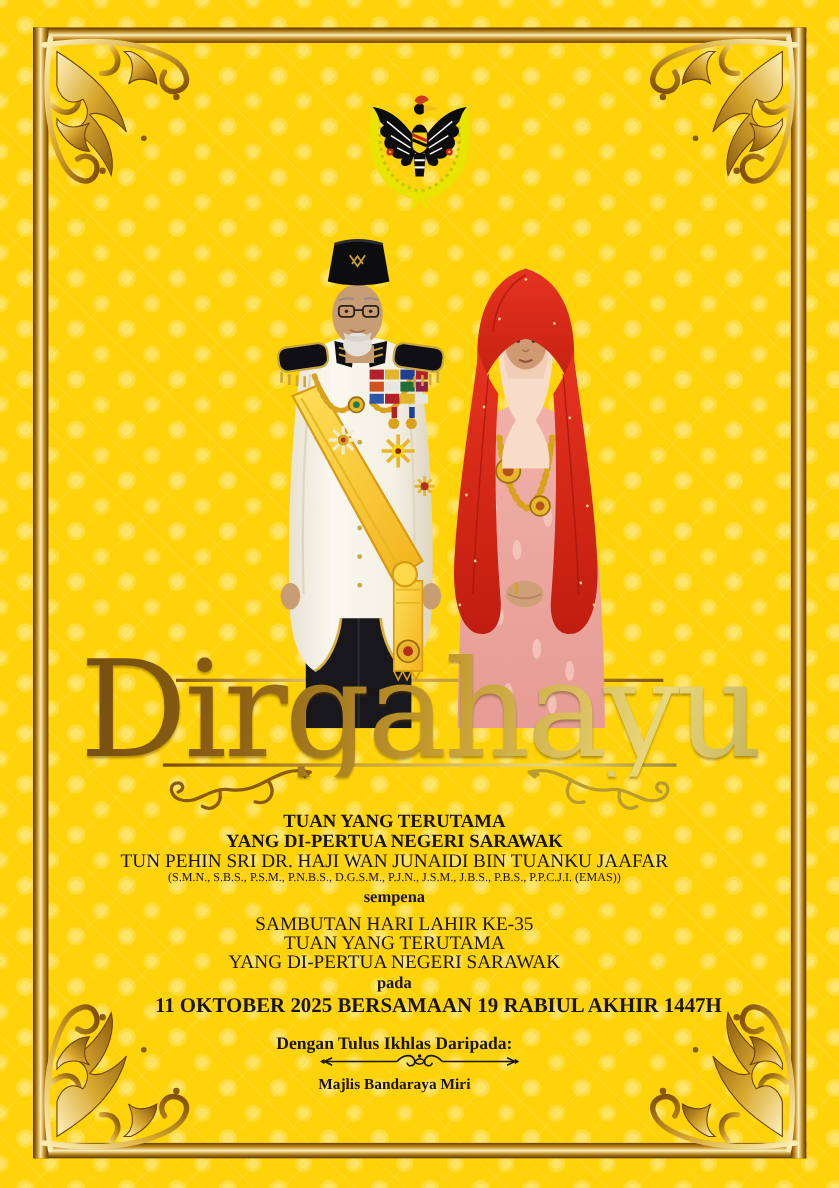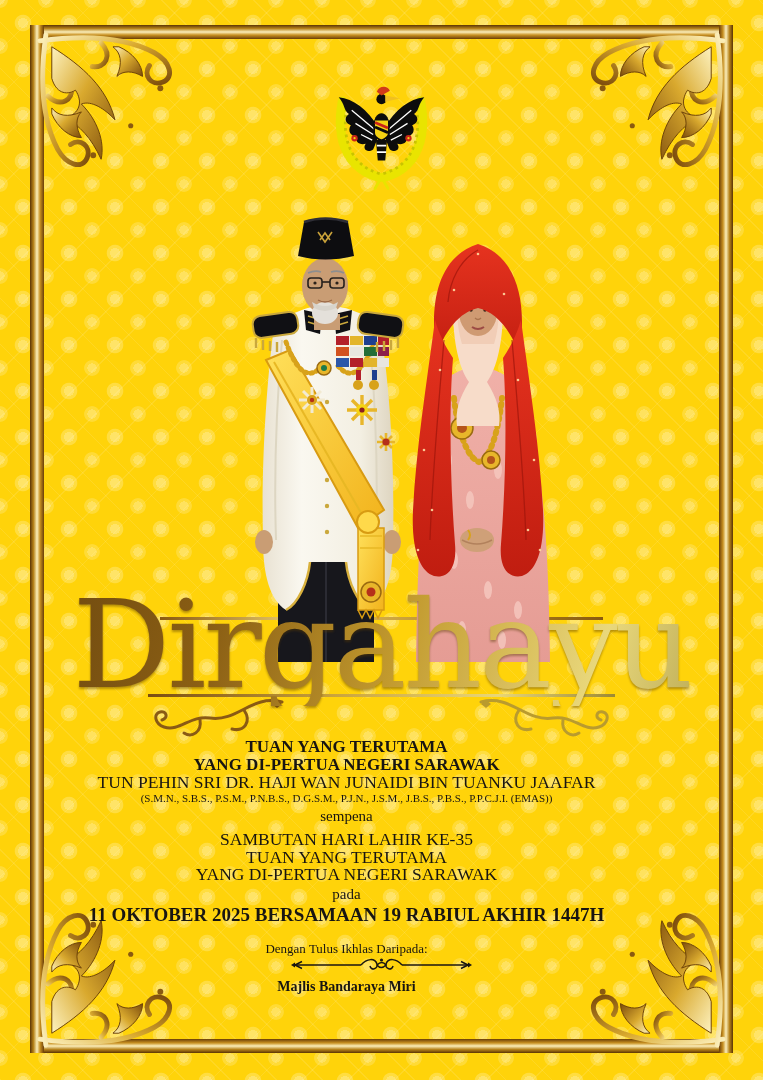--- a/index.html
+++ b/index.html
@@ -43,26 +43,26 @@
   .title{left:0;top:584px;width:763px;text-align:center;z-index:7;
     font-family:"DejaVu Serif","Liberation Serif",serif;
     font-size:122px;line-height:1;letter-spacing:-3px;font-weight:normal;
     background:linear-gradient(105deg,#6f4a10 5%,#8a5e14 28%,#c29a2e 52%,#e9d87c 78%,#ab9b48 98%);
     -webkit-background-clip:text;background-clip:text;color:transparent;
     filter:drop-shadow(0 2px 1px rgba(90,60,5,0.45));}
   .curl{position:absolute;z-index:6;width:138px;height:48px;}
   .curl.left{left:148px;top:696px;}
   .curl.right{left:477px;top:696px;transform:scaleX(-1);}
   
-  .line{position:absolute;left:0;width:693px;text-align:center;color:#181512;z-index:8;}
+  .line{position:absolute;left:12px;width:693px;text-align:center;color:#181512;z-index:8;}
   .b17{font-weight:bold;font-size:17px;}
   .b175{font-weight:normal;font-size:17.5px;}
   .b11{font-weight:normal;font-size:11px;}
-  .r15{font-weight:normal;font-size:15px;text-align:center;}
-  .b19{font-weight:bold;font-size:19px;}
+  .r15{font-weight:bold;font-size:15px;text-align:center;}
+  .b19{font-weight:bold;font-size:19px;margin-left:40px;}
   .b20{font-weight:bold;font-size:14px;}
   .divider{left:289px;top:956px;width:185px;height:18px;z-index:8;}
 </style>
 </head>
 <body>
 
 <div class="bar bar-top"></div>
 <div class="bar bar-bottom"></div>
 <div class="bar bar-left"></div>
 <div class="bar bar-right"></div>
@@ -414,21 +414,21 @@
 <div class="line b175" style="top:772px">TUN PEHIN SRI DR. HAJI WAN JUNAIDI BIN TUANKU JAAFAR</div>
 <div class="line b11" style="top:792px">(S.M.N., S.B.S., P.S.M., P.N.B.S., D.G.S.M., P.J.N., J.S.M., J.B.S., P.B.S., P.P.C.J.I. (EMAS))</div>
 
 <div class="line r15" style="top:808px">sempena</div>
 <div class="line b175" style="top:829px">SAMBUTAN HARI LAHIR KE-35</div>
 <div class="line b175" style="top:847px">TUAN YANG TERUTAMA</div>
 <div class="line b175" style="top:864px">YANG DI-PERTUA NEGERI SARAWAK</div>
 <div class="line r15" style="top:886px">pada</div>
 <div class="line b19" style="top:904px">11 OKTOBER 2025 BERSAMAAN 19 RABIUL AKHIR 1447H</div>
 
-<div class="line r15" style="top:941px;font-size:13px">Dengan Tulus Ikhlas Daripada:</div>
+<div class="line r15" style="top:941px;font-size:16px">Dengan Tulus Ikhlas Daripada:</div>
 <svg class="abs divider" viewBox="0 0 185 18">
   <g stroke="#181512" stroke-width="1.5" fill="none">
     <path d="M6,9 H72"></path>
       <path d="M113,9 H179"></path>
     <path d="M6,9 l7,-3.5 M6,9 l7,3.5"></path>
       <path d="M179,9 l-7,-3.5 M179,9 l-7,3.5"></path>
     <path d="M72,9 C78,2 86,2 88,8 C89,13 82,15 81,10"></path>
     <path d="M113,9 C107,2 99,2 97,8 C96,13 103,15 104,10"></path>
     <path d="M88,9 q4,5 9,0 q-4,-5 -9,0"></path>
   </g>

